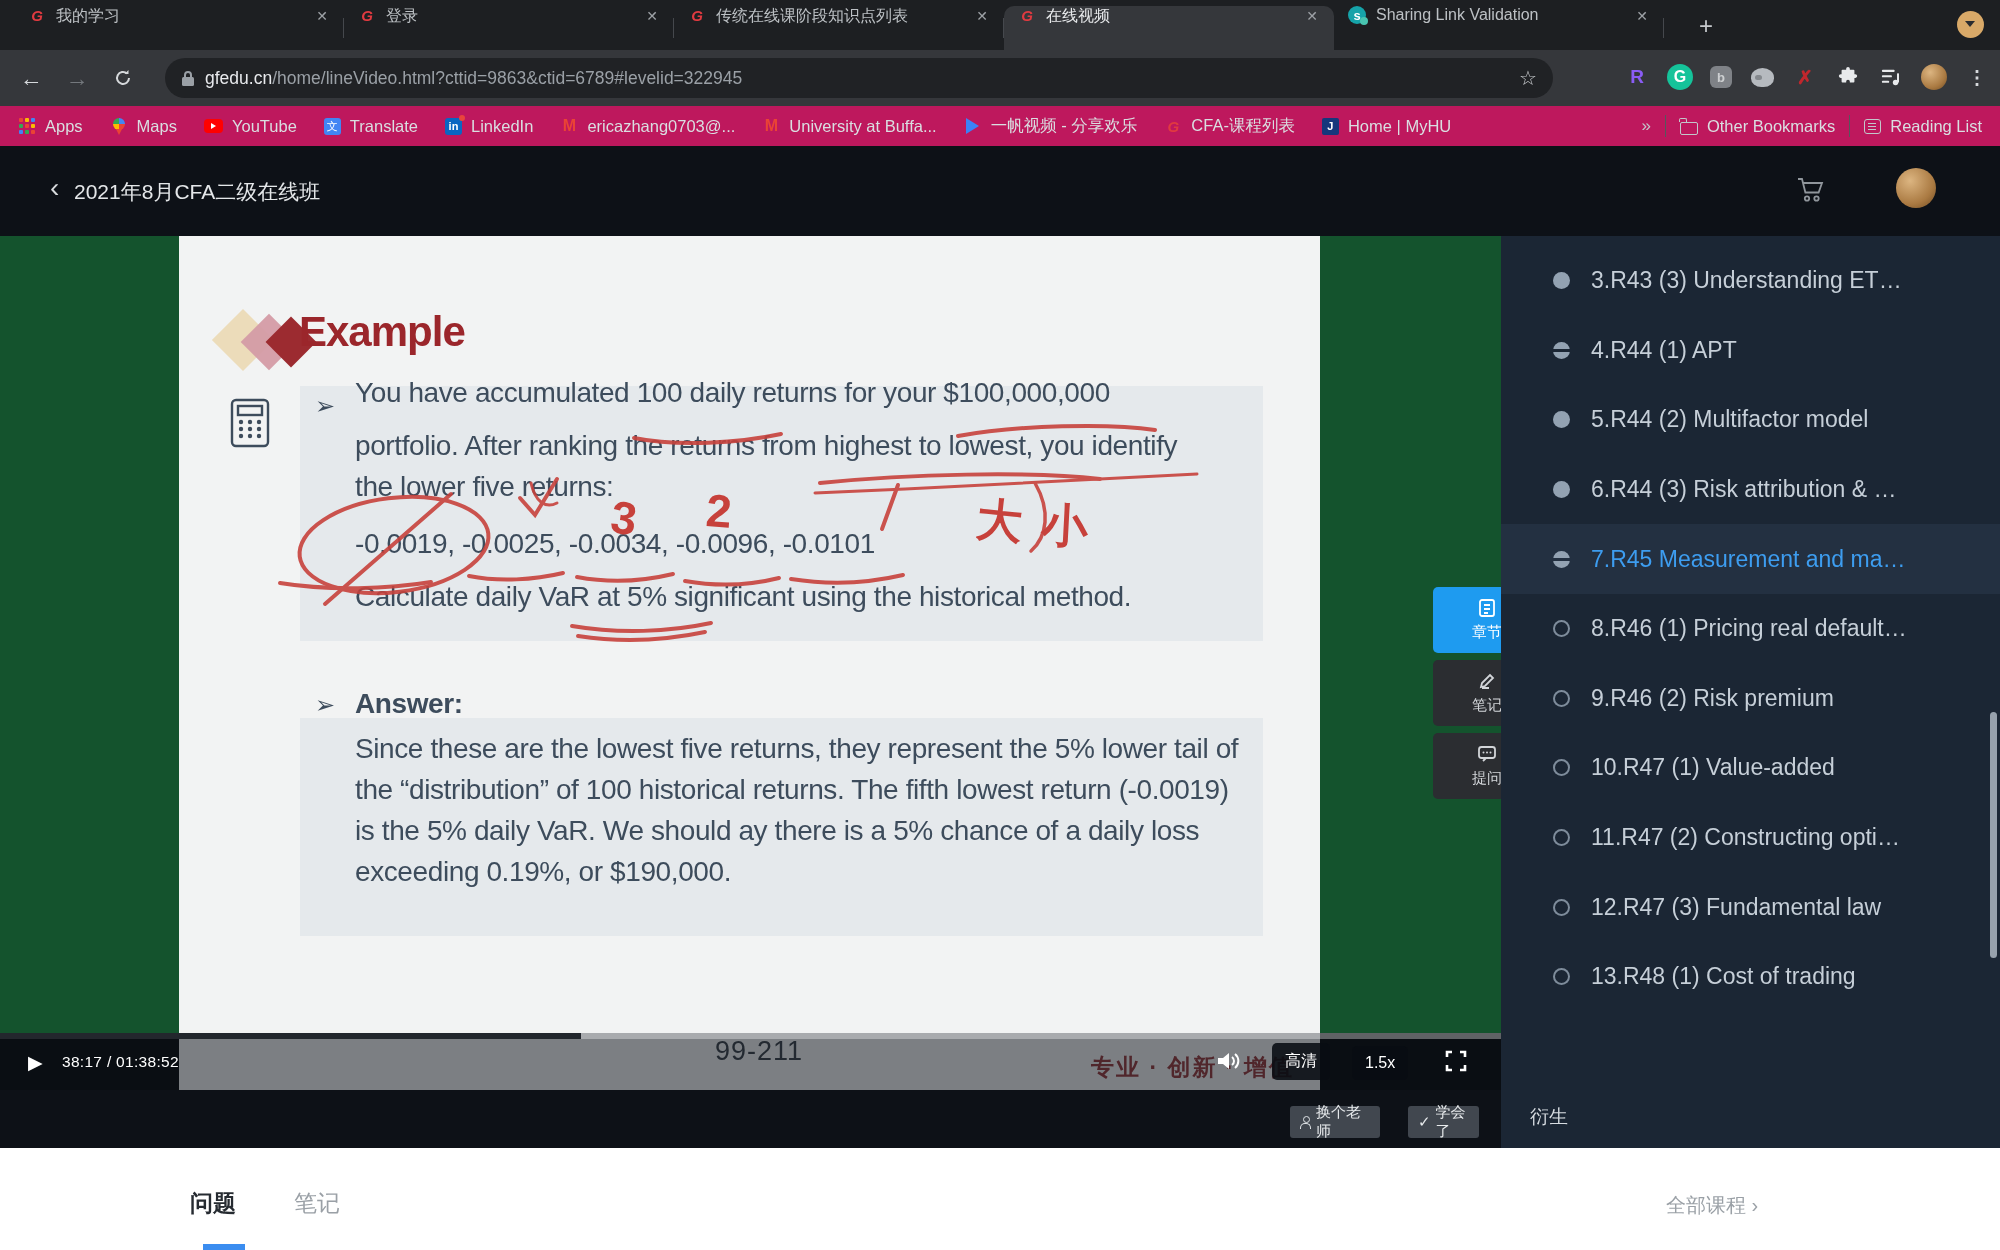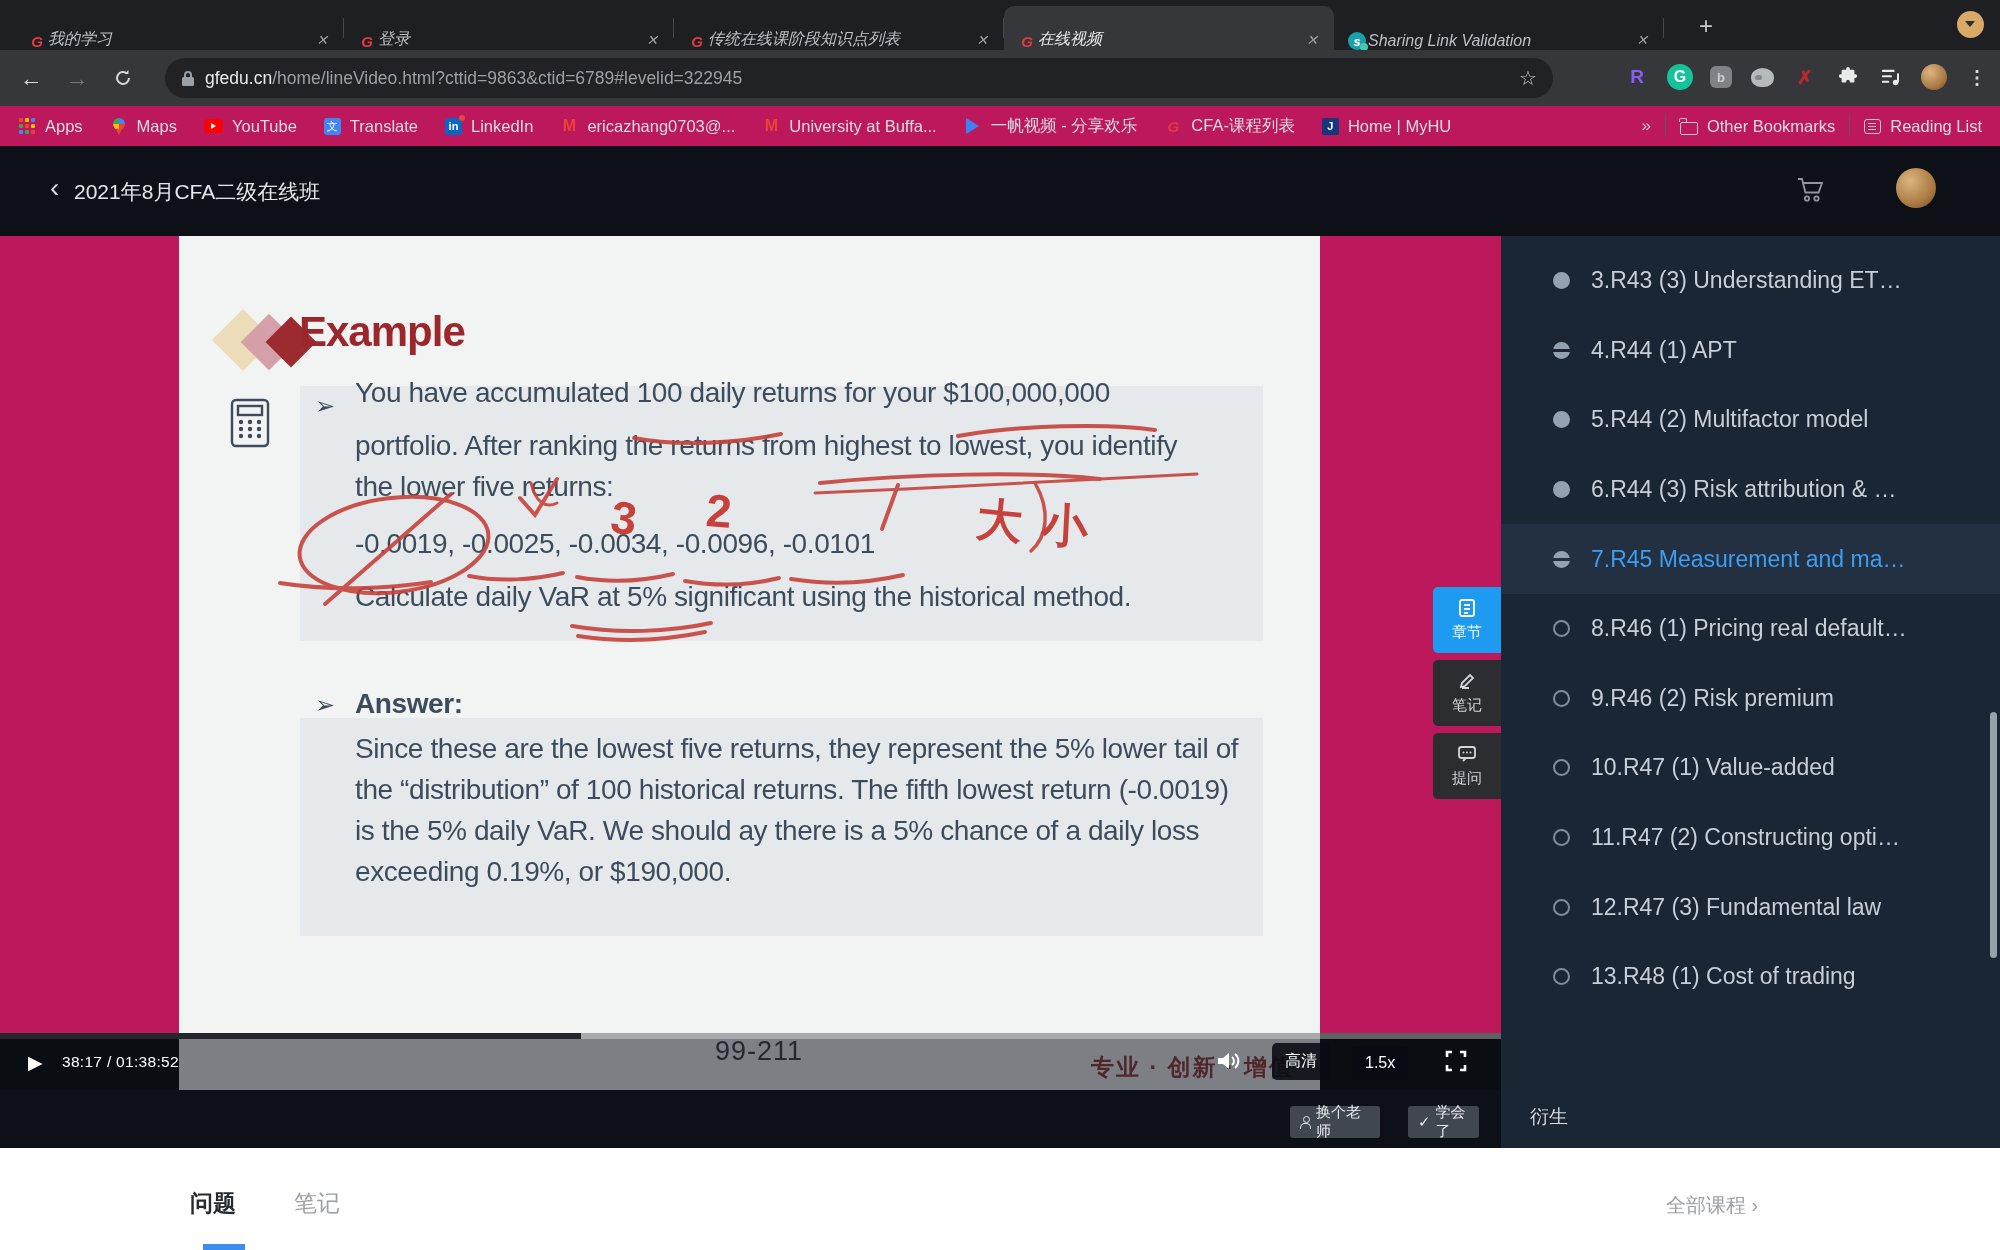--- a/index.html
+++ b/index.html
@@ -2,22 +2,22 @@
 <html><head>
 <meta charset="utf-8">
 <style>
   html,body{margin:0;padding:0;background:#000;}
   .screen{position:relative;width:2000px;height:1250px;overflow:hidden;
     font-family:"Liberation Sans",sans-serif;background:#0d1117;}
 
   
   .tabstrip{position:absolute;left:0;top:0;right:0;height:50px;background:#1d1f22;}
   .tabs{position:absolute;left:14px;bottom:0;display:flex;height:44px;}
-  .tab{position:relative;width:330px;height:44px;display:flex;align-items:flex-end;gap:2px;
-    padding:0 14px;box-sizing:border-box;color:#bcc0c4;font-size:16px;border-radius:10px 10px 0 0;font-style:italic;}
+  .tab{position:relative;width:330px;height:44px;display:flex;align-items:flex-start;gap:10px;
+    padding:0 14px;box-sizing:border-box;color:#bcc0c4;font-size:16px;border-radius:10px 10px 0 0;}
   .tab:not(.active)::after{content:"";position:absolute;right:0;top:12px;height:20px;width:1px;background:#45484d;}
   .tab.active{background:#35373b;color:#e8eaec;}
   .tab .title{flex:1;white-space:nowrap;overflow:hidden;}
   .tab .close{color:#9da1a6;font-size:14px;padding:2px;}
   .fav{width:18px;height:18px;display:inline-flex;align-items:center;justify-content:center;flex:none;}
   .fav-gfedu::after,.i-gfedu::after{content:"G";color:#e13a40;font-weight:900;font-size:15px;font-style:italic;}
   .fav-sharepoint{border-radius:50%;background:#16a3a9;position:relative;}
   .fav-sharepoint::after{content:"s";color:#fff;font-weight:700;font-size:13px;line-height:1;}
   .fav-sharepoint::before{content:"";position:absolute;right:-2px;bottom:-1px;width:8px;height:8px;border-radius:50%;background:#49c5b1;}
   .newtab{position:absolute;left:1692px;top:12px;width:28px;height:28px;color:#c7cacd;font-size:24px;
@@ -74,21 +74,21 @@
   .i-readlist::before{content:"";position:absolute;left:3px;top:3px;width:8px;height:1.5px;background:#c3c7cb;box-shadow:0 3px 0 #c3c7cb,0 6px 0 #c3c7cb;}
 
   
   .pagehead{position:absolute;left:0;top:146px;right:0;height:90px;background:#0d1117;}
   .back-chevron{position:absolute;left:50px;top:26px;color:#d7dadd;font-size:28px;}
   .course-title{position:absolute;left:74px;top:32px;color:#e4e7e9;font-size:21px;}
   .cart{position:absolute;left:1796px;top:30px;}
   .head-avatar{position:absolute;left:1896px;top:22px;width:40px;height:40px;}
 
   
-  .player{position:absolute;left:0;top:236px;width:1501px;height:854px;background:#be185d;padding-left:44px;}
+  .player{position:absolute;left:0;top:236px;width:1501px;height:854px;background:#14532d;padding-left:44px;}
   .slide{position:absolute;left:179px;top:0;width:1141px;height:854px;background:#f2f3f3;color:#3d4c5c;}
   .qbox{position:absolute;left:121px;top:150px;width:963px;height:255px;background:#e5e9ec;}
   .abox{position:absolute;left:121px;top:482px;width:963px;height:218px;background:#e5e9ec;}
   .ex-title{position:absolute;left:120px;top:72px;font-size:42px;font-weight:700;color:#9b262b;letter-spacing:-1px;}
   .dia{position:absolute;transform:rotate(45deg);}
   .d1{left:42px;top:82px;width:44px;height:44px;background:#ecdcba;}
   .d2{left:70px;top:86px;width:40px;height:40px;background:#d49ba5;opacity:.95;}
   .d3{left:94px;top:88px;width:36px;height:36px;background:#9c2b30;}
   .sline{position:absolute;left:176px;white-space:nowrap;font-size:28px;letter-spacing:-0.4px;}
   .sbullet{position:absolute;left:136px;font-size:24px;color:#3d4c5c;}
@@ -108,21 +108,21 @@
   .play-btn{left:28px;bottom:16px;font-size:19px;}
   .time{left:62px;bottom:19px;font-size:15.5px;letter-spacing:.3px;}
   .vol{left:1216px;bottom:14px;}
   .pill{background:rgba(8,12,18,.88);border-radius:5px;font-size:16px;padding:8px 13px;}
   .hd{left:1272px;bottom:10px;}
   .speed{left:1352px;bottom:10px;}
   .fs{left:1444px;bottom:13px;}
 
   
   .side-tab{position:absolute;left:1433px;width:68px;height:66px;background:#2b2d31;border-radius:5px 0 0 5px;
-    display:flex;flex-direction:column;align-items:center;justify-content:center;gap:5px;color:#d2d5d9;font-size:15px;}
+    display:flex;flex-direction:column;align-items:center;justify-content:center;gap:5px;color:#d2d5d9;font-size:15px;padding-left:20px;}
   .side-tab.active{background:#1e9bf0;color:#fff;}
   .st-1{top:587px;} .st-2{top:660px;} .st-3{top:733px;}
 
   
   .sidebar{position:absolute;left:1501px;top:236px;width:499px;height:912px;background:#1b2634;overflow:hidden;}
   .chap{position:relative;height:69.6px;display:flex;align-items:center;}
   .chap.active{background:#233041;}
   .bullet{width:17px;height:17px;border-radius:50%;margin-left:52px;flex:none;}
   .bullet.filled{background:#93a2b2;}
   .bullet.half{background:linear-gradient(180deg,#93a2b2 0 40%,#1b2634 40% 58%,#93a2b2 58% 100%);}

